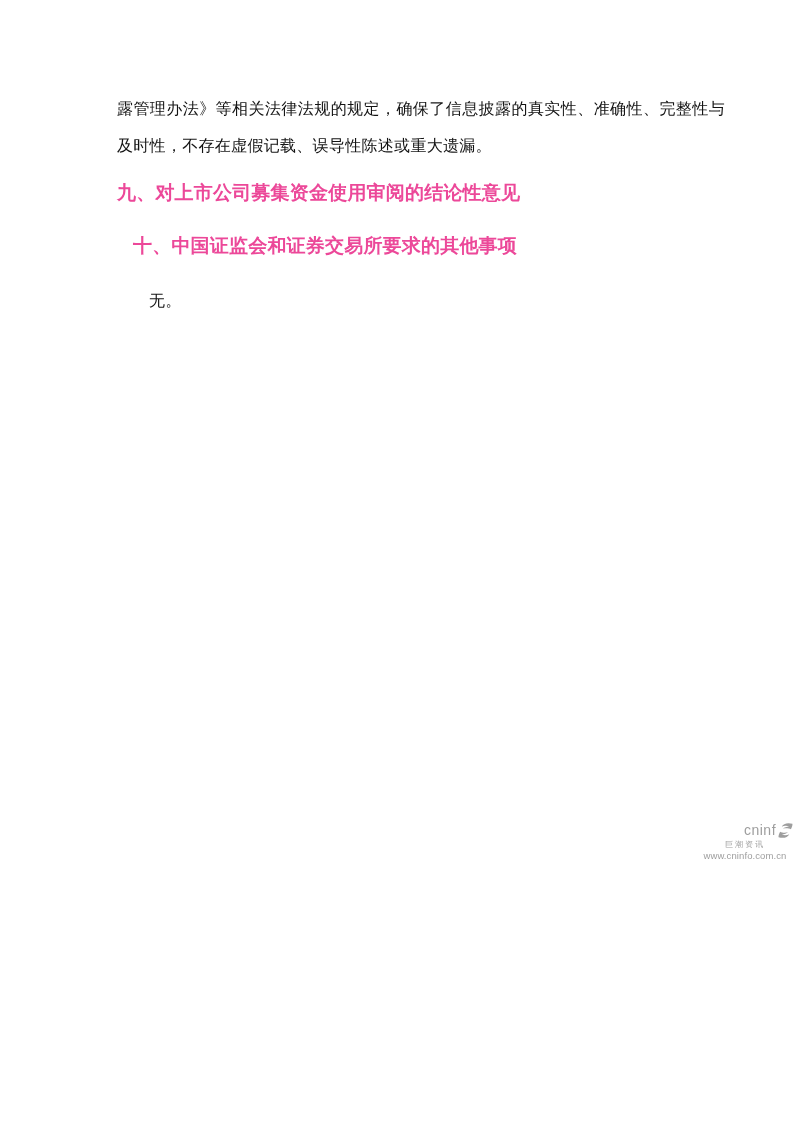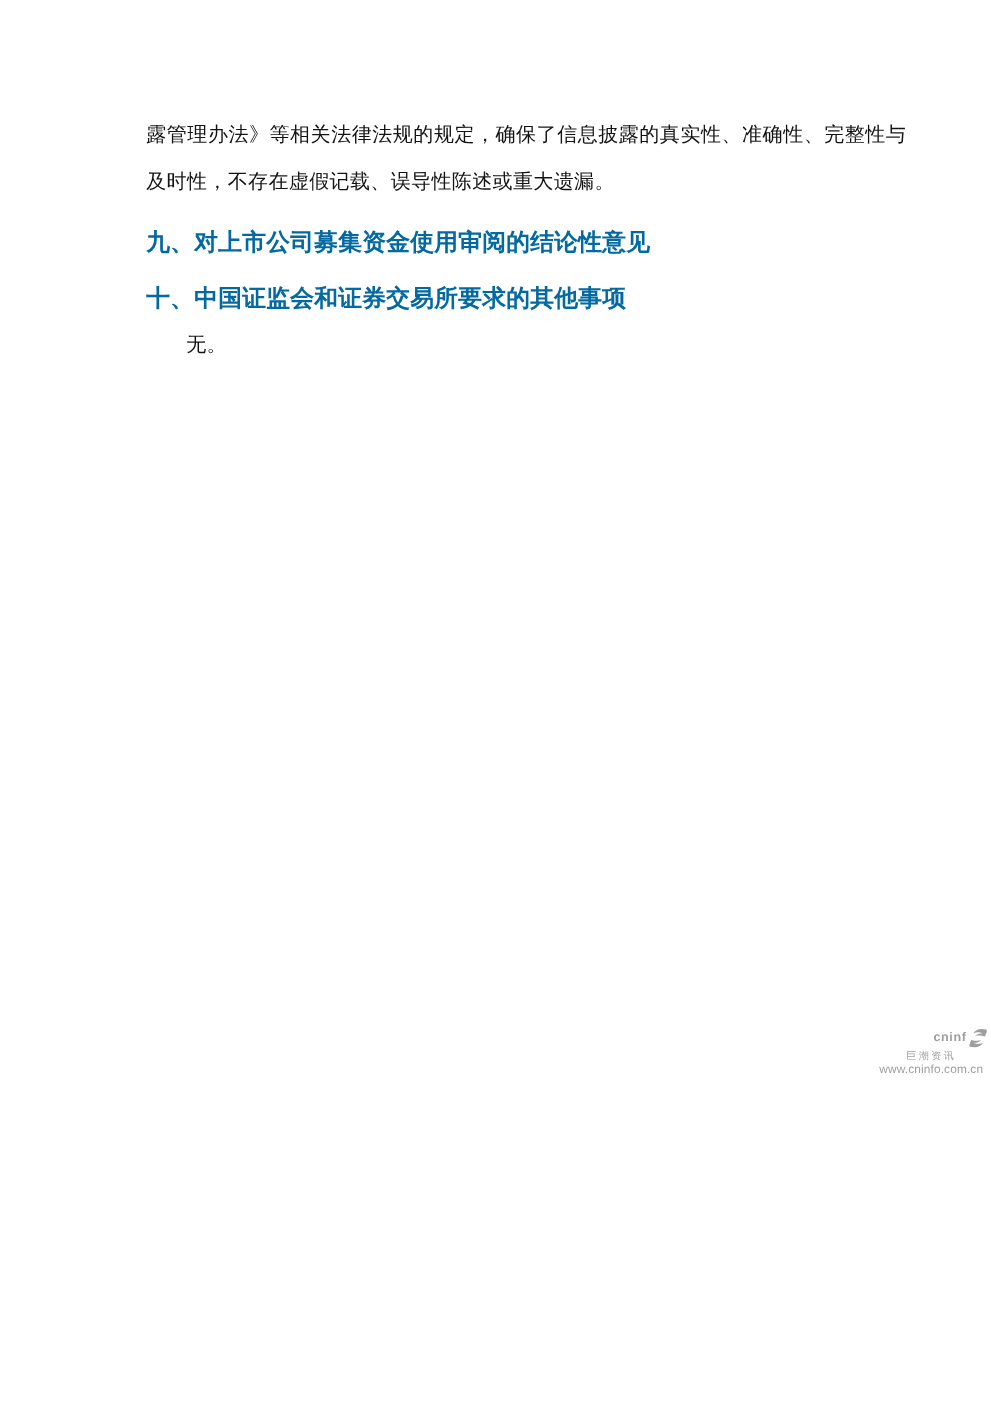--- a/index.html
+++ b/index.html
@@ -24,52 +24,52 @@
     line-height: 37px;
     text-align: justify;
     text-indent: 2em;
     letter-spacing: 0.3px;
   }
   .body-text.no-indent {
     text-indent: 0;
   }
   .heading {
     margin: 0;
-    font-family: Liberation Serif, serif;
+    font-family: Liberation Mono, monospace;
     font-weight: 700;
     font-size: 19px;
     line-height: 37px;
-    color: #0369a1;
+    color: #ec4899;
     letter-spacing: 0.2px;
   }
   .heading.h9 {
     margin: 12px 0 8px 0;
   }
   .heading.h10 {
-    margin: 0;
+    margin: 16px;
   }
   .watermark {
     position: absolute;
     right: 4px;
     bottom: 10px;
     width: 88px;
     text-align: center;
     color: #9e9e9e;
     font-family: "Liberation Sans", "DejaVu Sans", sans-serif;
     line-height: 1.15;
   }
   .brand-row {
     display: flex;
     align-items: center;
     justify-content: center;
     gap: 1px;
   }
   .brand {
-    font-size: 10px;
-    font-weight: 700;
+    font-size: 14px;
+    font-weight: 400;
     letter-spacing: 0.5px;
     margin-left: 48px;
   }
   .swirl-wrap {
     display: inline-block;
     width: 17px;
     height: 17px;
   }
   .swirl-wrap svg {
     display: block;

